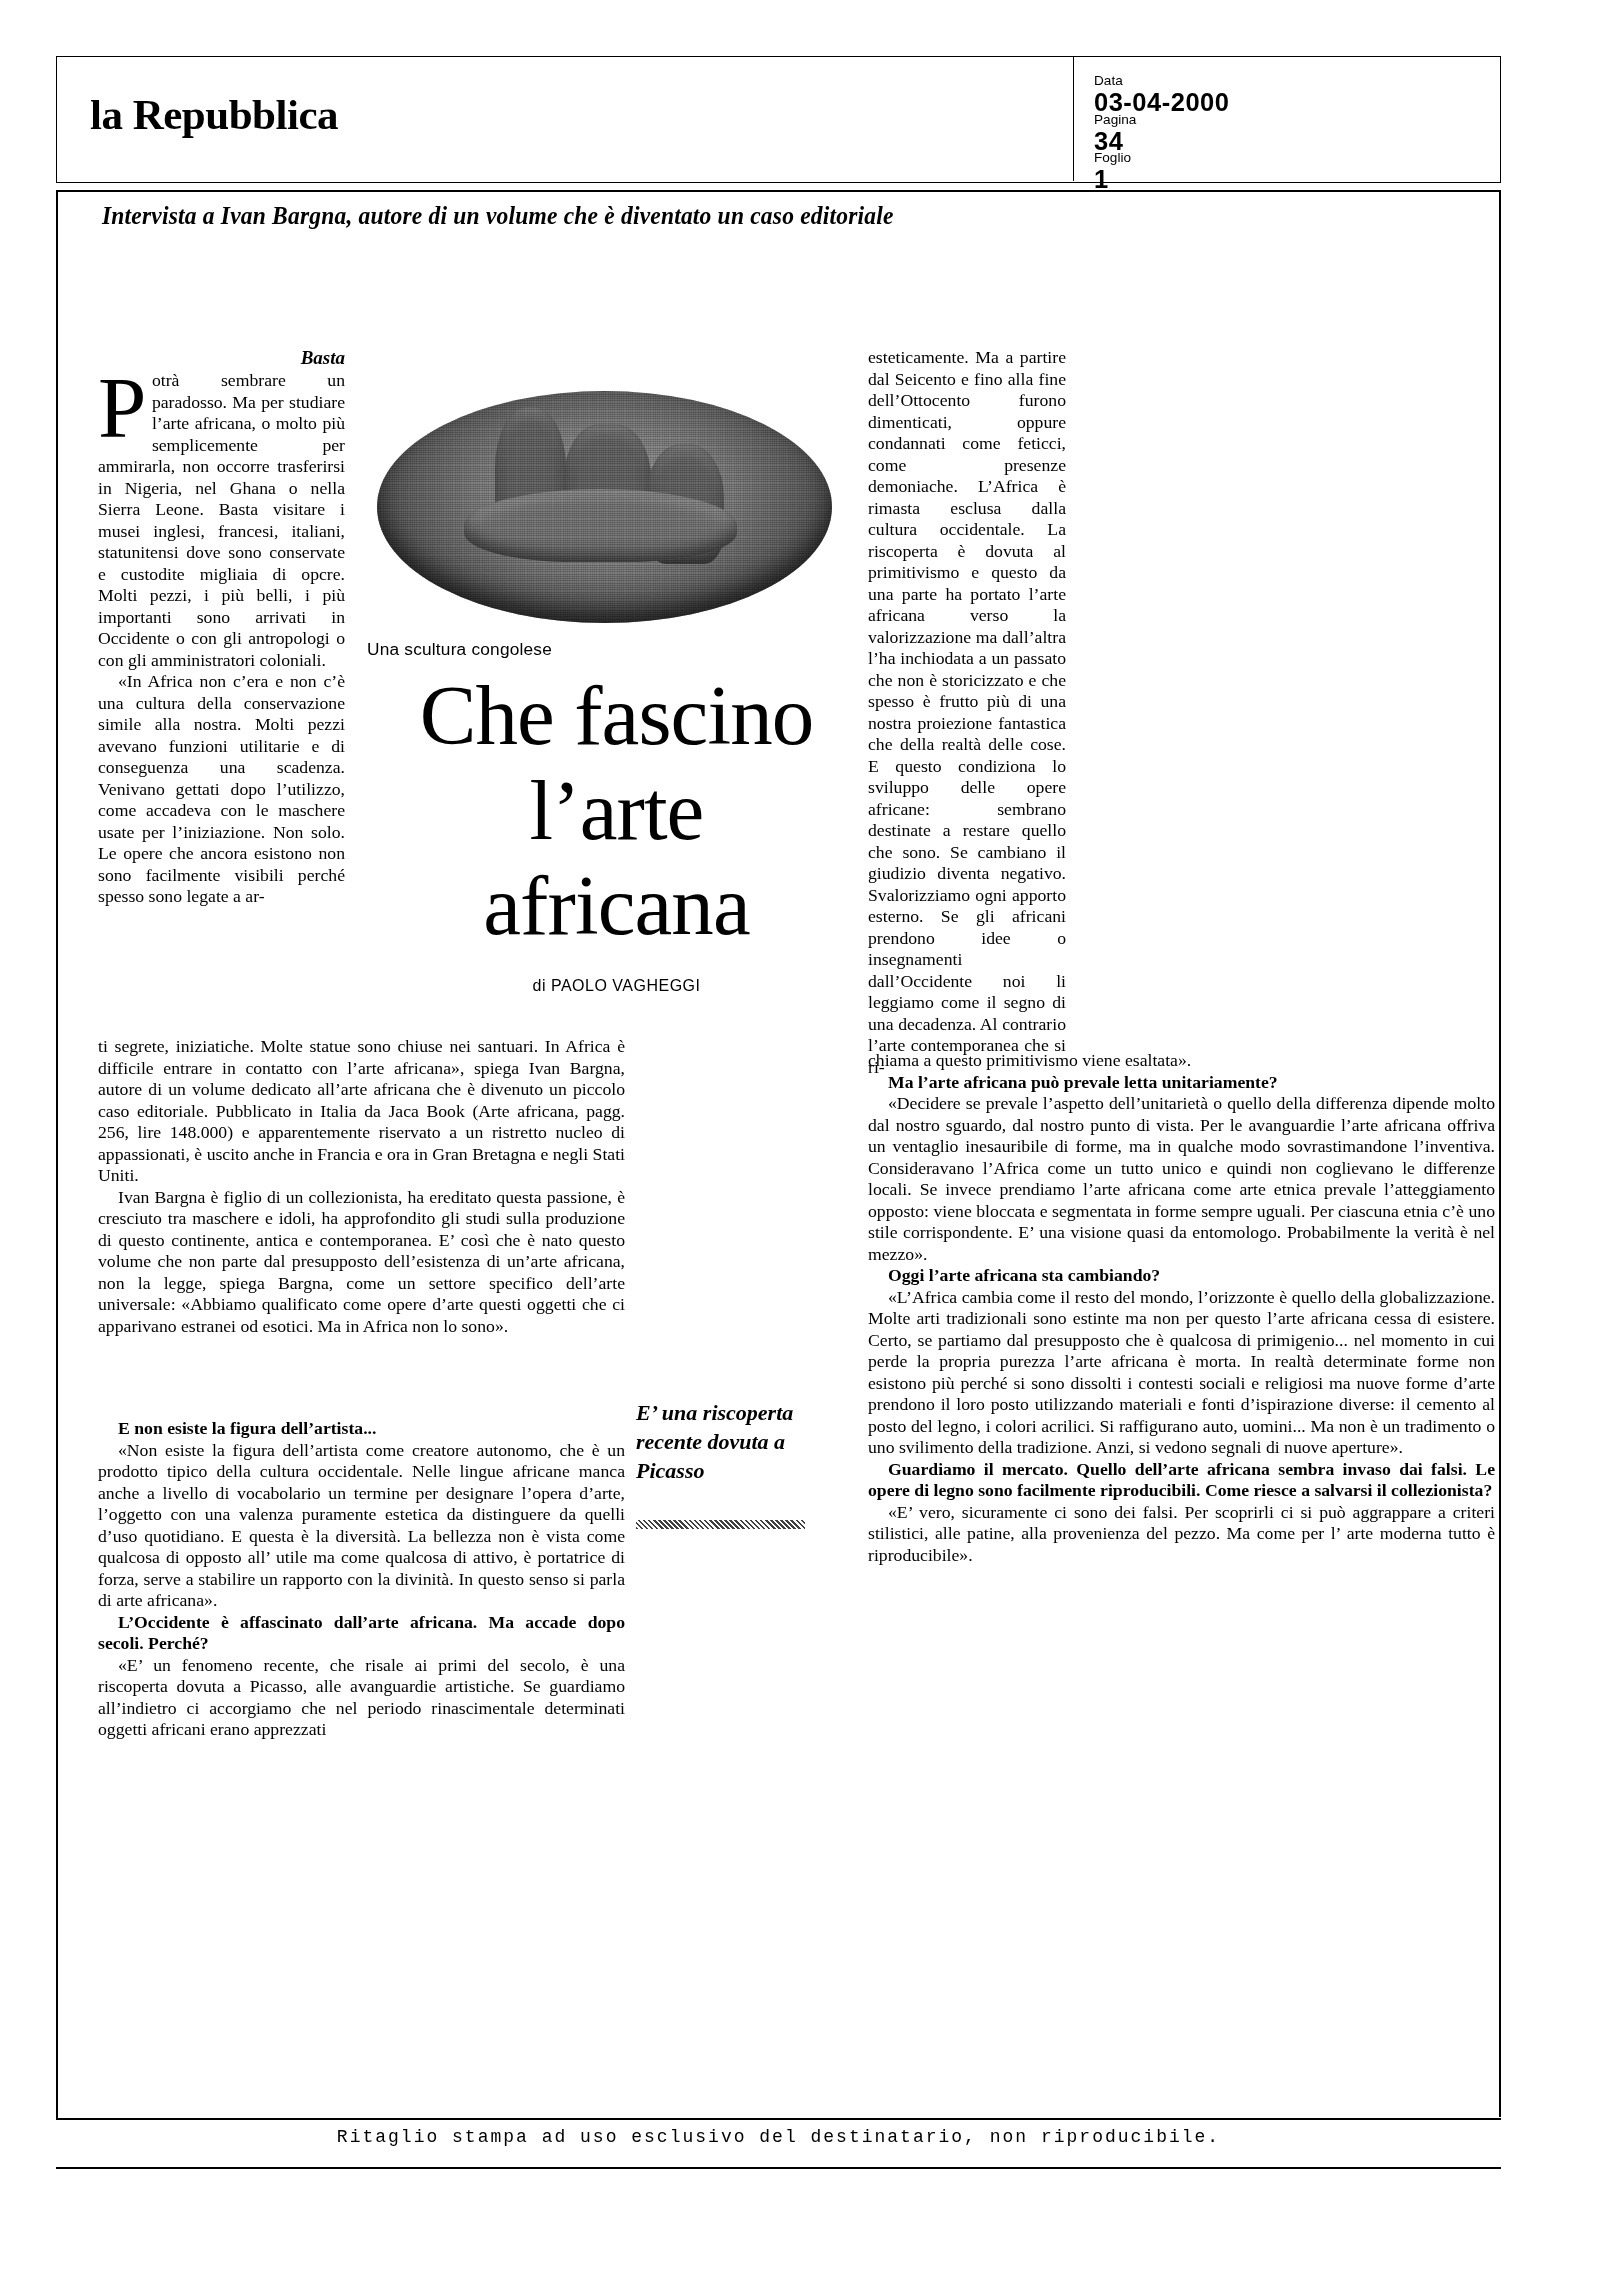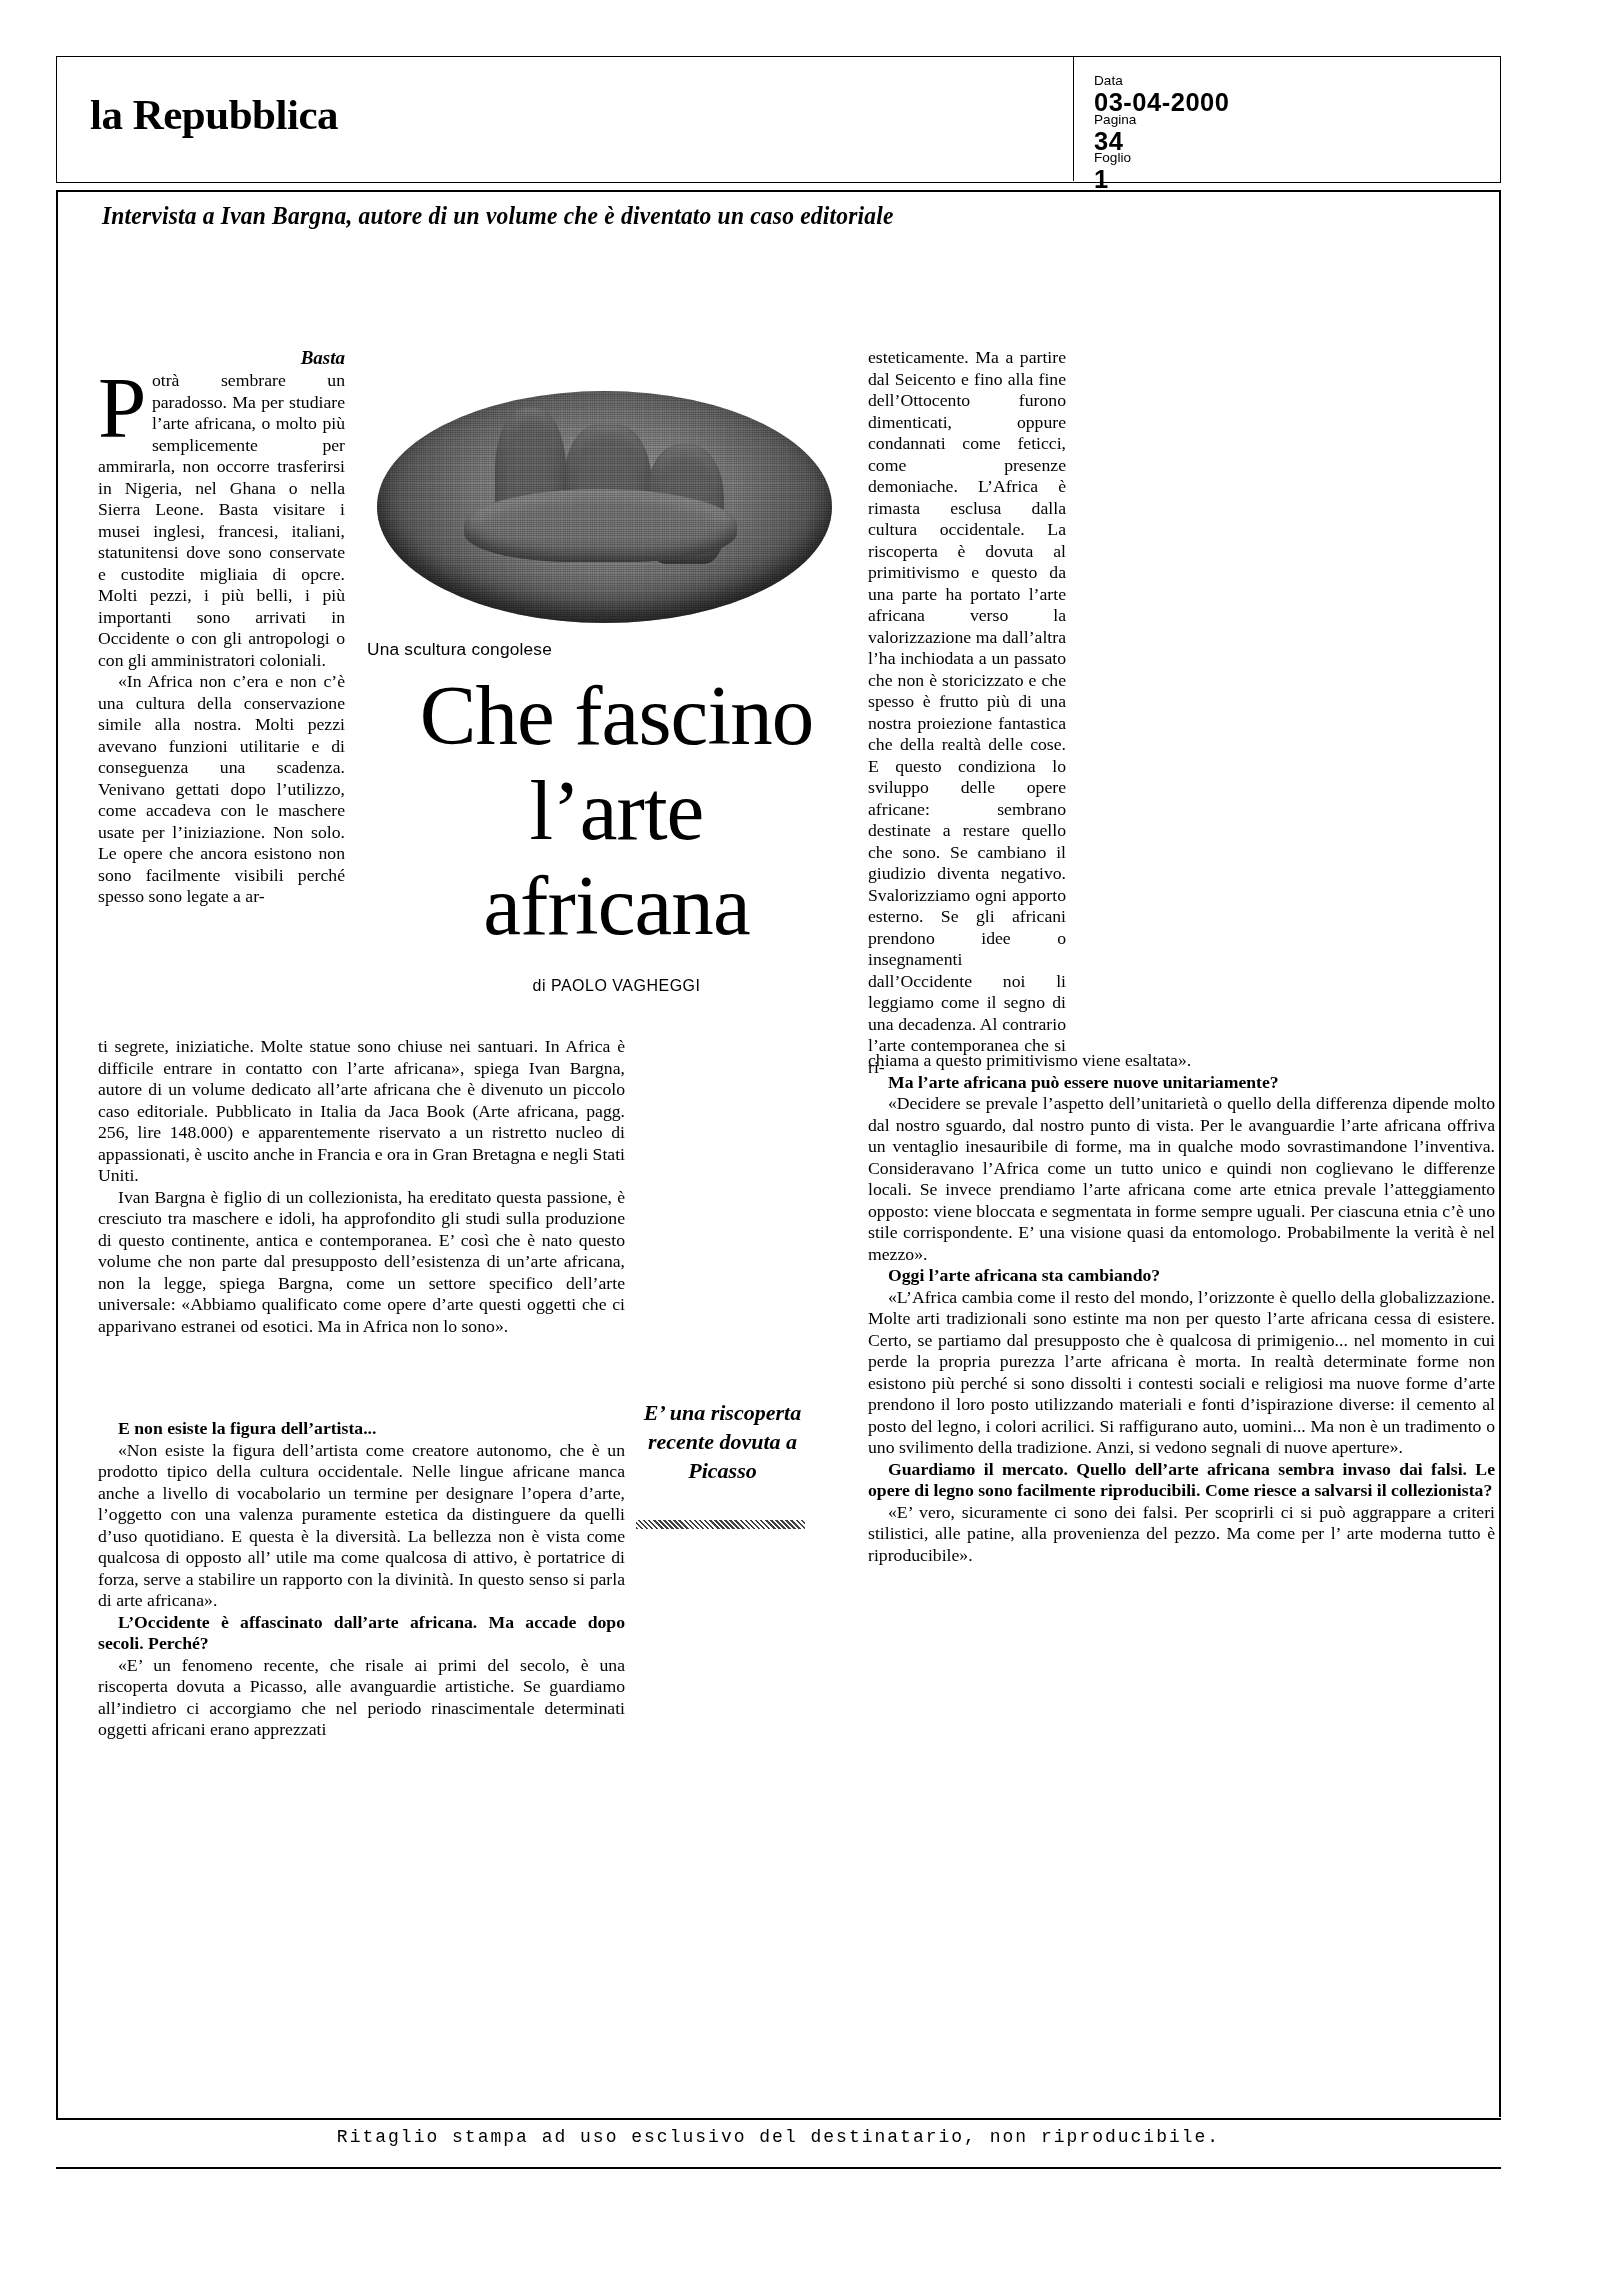--- a/index.html
+++ b/index.html
@@ -245,21 +245,21 @@
     top: 1418px;
     width: 527px;
   }
 
   
   .pullquote {
     position: absolute;
     left: 636px;
     top: 1398px;
     width: 173px;
-    text-align: center;
+    text-align: left;
     font-family: "Liberation Serif", serif;
     font-weight: bold;
     font-style: italic;
     font-size: 22px;
     line-height: 29px;
   }
   .pullquote-rule {
     position: absolute;
     left: 636px;
     top: 1520px;
@@ -382,21 +382,21 @@
 
   <div class="col" id="col2b">
     <p class="bold">E non esiste la figura dell’artista...</p>
     <p>«Non esiste la figura dell’artista come creatore autonomo, che è un prodotto tipico della cultura occidentale. Nelle lingue africane manca anche a livello di vocabolario un termine per designare l’opera d’arte, l’oggetto con una valenza puramente estetica da distinguere da quelli d’uso quotidiano. E questa è la diversità. La bellezza non è vista come qualcosa di opposto all’ utile ma come qualcosa di attivo, è portatrice di forza, serve a stabilire un rapporto con la divinità. In questo senso si parla di arte africana».</p>
     <p class="bold">L’Occidente è affascinato dall’arte africana. Ma accade dopo secoli. Perché?</p>
     <p>«E’ un fenomeno recente, che risale ai primi del secolo, è una riscoperta dovuta a Picasso, alle avanguardie artistiche. Se guardiamo all’indietro ci accorgiamo che nel periodo rinascimentale determinati oggetti africani erano apprezzati</p>
   </div>
 
   <div class="col" id="col4">
     <p class="noindent">chiama a questo primitivismo viene esaltata».</p>
-    <p class="bold">Ma l’arte africana può essere nuove unitariamente?</p>
+    <p class="bold">Ma l’arte africana può prevale letta unitariamente?</p>
     <p>«Decidere se prevale l’aspetto dell’unitarietà o quello della differenza dipende molto dal nostro sguardo, dal nostro punto di vista. Per le avanguardie l’arte africana offriva un ventaglio inesauribile di forme, ma in qualche modo sovrastimandone l’inventiva. Consideravano l’Africa come un tutto unico e quindi non coglievano le differenze locali. Se invece prendiamo l’arte africana come arte etnica prevale l’atteggiamento opposto: viene bloccata e segmentata in forme sempre uguali. Per ciascuna etnia c’è uno stile corrispondente. E’ una visione quasi da entomologo. Probabilmente la verità è nel mezzo».</p>
     <p class="bold">Oggi l’arte africana sta cambiando?</p>
     <p>«L’Africa cambia come il resto del mondo, l’orizzonte è quello della globalizzazione. Molte arti tradizionali sono estinte ma non per questo l’arte africana cessa di esistere. Certo, se partiamo dal presupposto che è qualcosa di primigenio... nel momento in cui perde la propria purezza l’arte africana è morta. In realtà determinate forme non esistono più perché si sono dissolti i contesti sociali e religiosi ma nuove forme d’arte prendono il loro posto utilizzando materiali e fonti d’ispirazione diverse: il cemento al posto del legno, i colori acrilici. Si raffigurano auto, uomini... Ma non è un tradimento o uno svilimento della tradizione. Anzi, si vedono segnali di nuove aperture».</p>
     <p class="bold">Guardiamo il mercato. Quello dell’arte africana sembra invaso dai falsi. Le opere di legno sono facilmente riproducibili. Come riesce a salvarsi il collezionista?</p>
     <p>«E’ vero, sicuramente ci sono dei falsi. Per scoprirli ci si può aggrappare a criteri stilistici, alle patine, alla provenienza del pezzo. Ma come per l’ arte moderna tutto è riproducibile».</p>
   </div>
 
   <div class="tick-left"></div>
   <div class="bottom-rule"></div>
   <div class="footer">Ritaglio  stampa  ad  uso esclusivo  del  destinatario,  non  riproducibile.</div>

